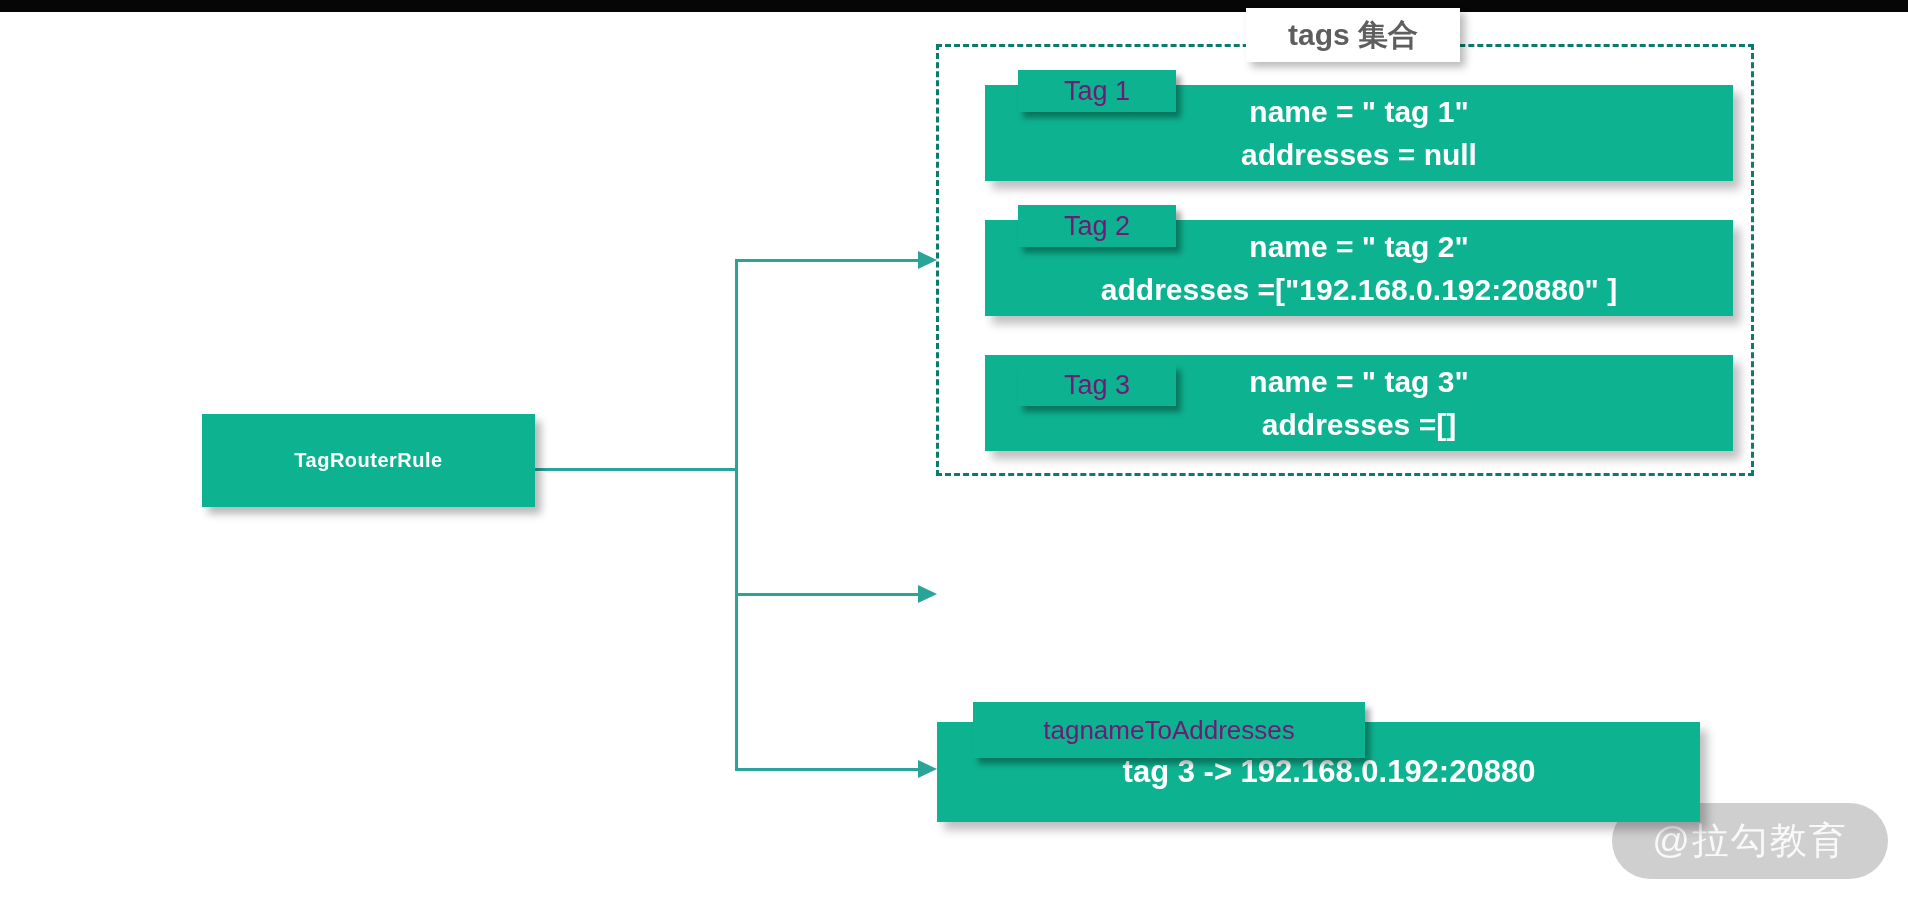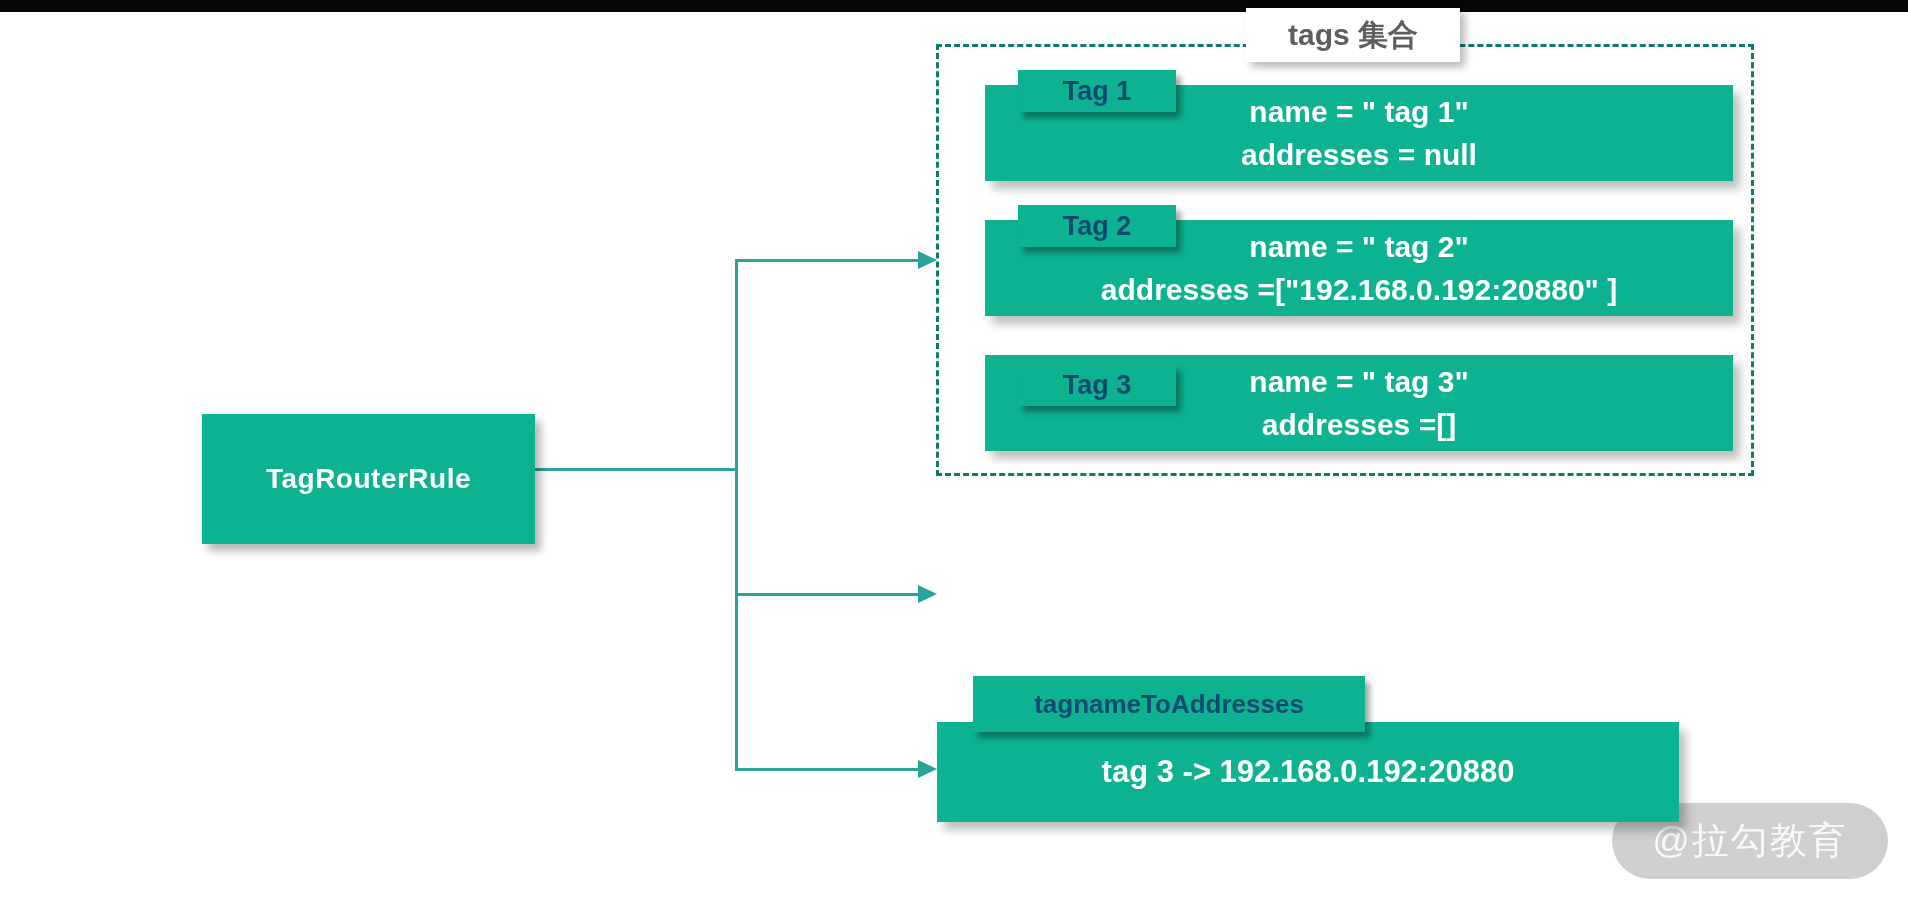--- a/index.html
+++ b/index.html
@@ -17,40 +17,40 @@
   .topbar{position:absolute;left:0;top:0;width:1908px;height:12px;background:var(--bar-black);}
   
   .hline,.vline{position:absolute;background:var(--line-teal);}
   .arrow{
     position:absolute;width:0;height:0;
     border-top:9px solid transparent;border-bottom:9px solid transparent;
     border-left:19px solid var(--line-teal);
   }
   
   .rootbox{
-    position:absolute;left:202px;top:414px;width:333px;height:130px;
+    position:absolute;left:202px;top:414px;width:333px;height:93px;
     background:var(--box-teal);display:flex;align-items:center;justify-content:center;
-    color:#fff;font-size:28px;font-weight:600;letter-spacing:.5px;
+    color:#fff;font-size:20px;font-weight:600;letter-spacing:.5px;
     box-shadow:6px 7px 8px rgba(0,0,0,.28);z-index:2;
   }
   
   .group{
     position:absolute;left:936px;top:44px;width:818px;height:432px;
     border:3px dashed var(--dash-teal);box-sizing:border-box;z-index:1;
   }
   .group-label{
     position:absolute;left:1246px;top:8px;width:214px;height:54px;background:#ffffff;
     display:flex;align-items:center;justify-content:center;
     color:var(--label-gray);font-size:30px;font-weight:700;
     box-shadow:5px 5px 8px rgba(0,0,0,.28);z-index:4;
   }
   
   .tab{
-    position:absolute;background:var(--box-teal);color:#0c4a6e;
-    display:flex;align-items:center;justify-content:center;font-weight:700;
+    position:absolute;background:var(--box-teal);color:#701a75;
+    display:flex;align-items:center;justify-content:center;font-weight:400;
     box-shadow:5px 6px 6px rgba(0,0,0,.35);z-index:3;
   }
   .tag-tab{left:1018px;width:158px;height:42px;font-size:27px;}
   .bigbox{
     position:absolute;background:var(--box-teal);color:#fff;
     display:flex;flex-direction:column;align-items:center;justify-content:center;
     font-weight:700;box-shadow:7px 8px 9px rgba(0,0,0,.25);z-index:2;text-align:center;
   }
   .tag-box{left:985px;width:748px;height:96px;font-size:30px;line-height:43px;}
   .map-tab{left:973px;width:392px;height:56px;font-size:26px;}
@@ -97,18 +97,18 @@
     <div>addresses =["192.168.0.192:20880" ]</div>
   </div>
 
   <div class="tab tag-tab" style="top:336px;margin-top:28px;">Tag 3</div>
   <div class="bigbox tag-box" style="top:355px;">
     <div>name = " tag 3"</div>
     <div>addresses =[]</div>
   </div>
 
 
-  <div class="tab map-tab" style="top:676px;">tagnameToAddresses</div>
-  <div class="bigbox map-box" style="top:722px;">
+  <div class="tab map-tab" style="top:702px;">tagnameToAddresses</div>
+  <div class="bigbox map-box" style="top:722px;padding-left:21px;">
     <div>tag 3 -&gt; 192.168.0.192:20880</div>
   </div>
 
 </div>
 
 </body></html>

